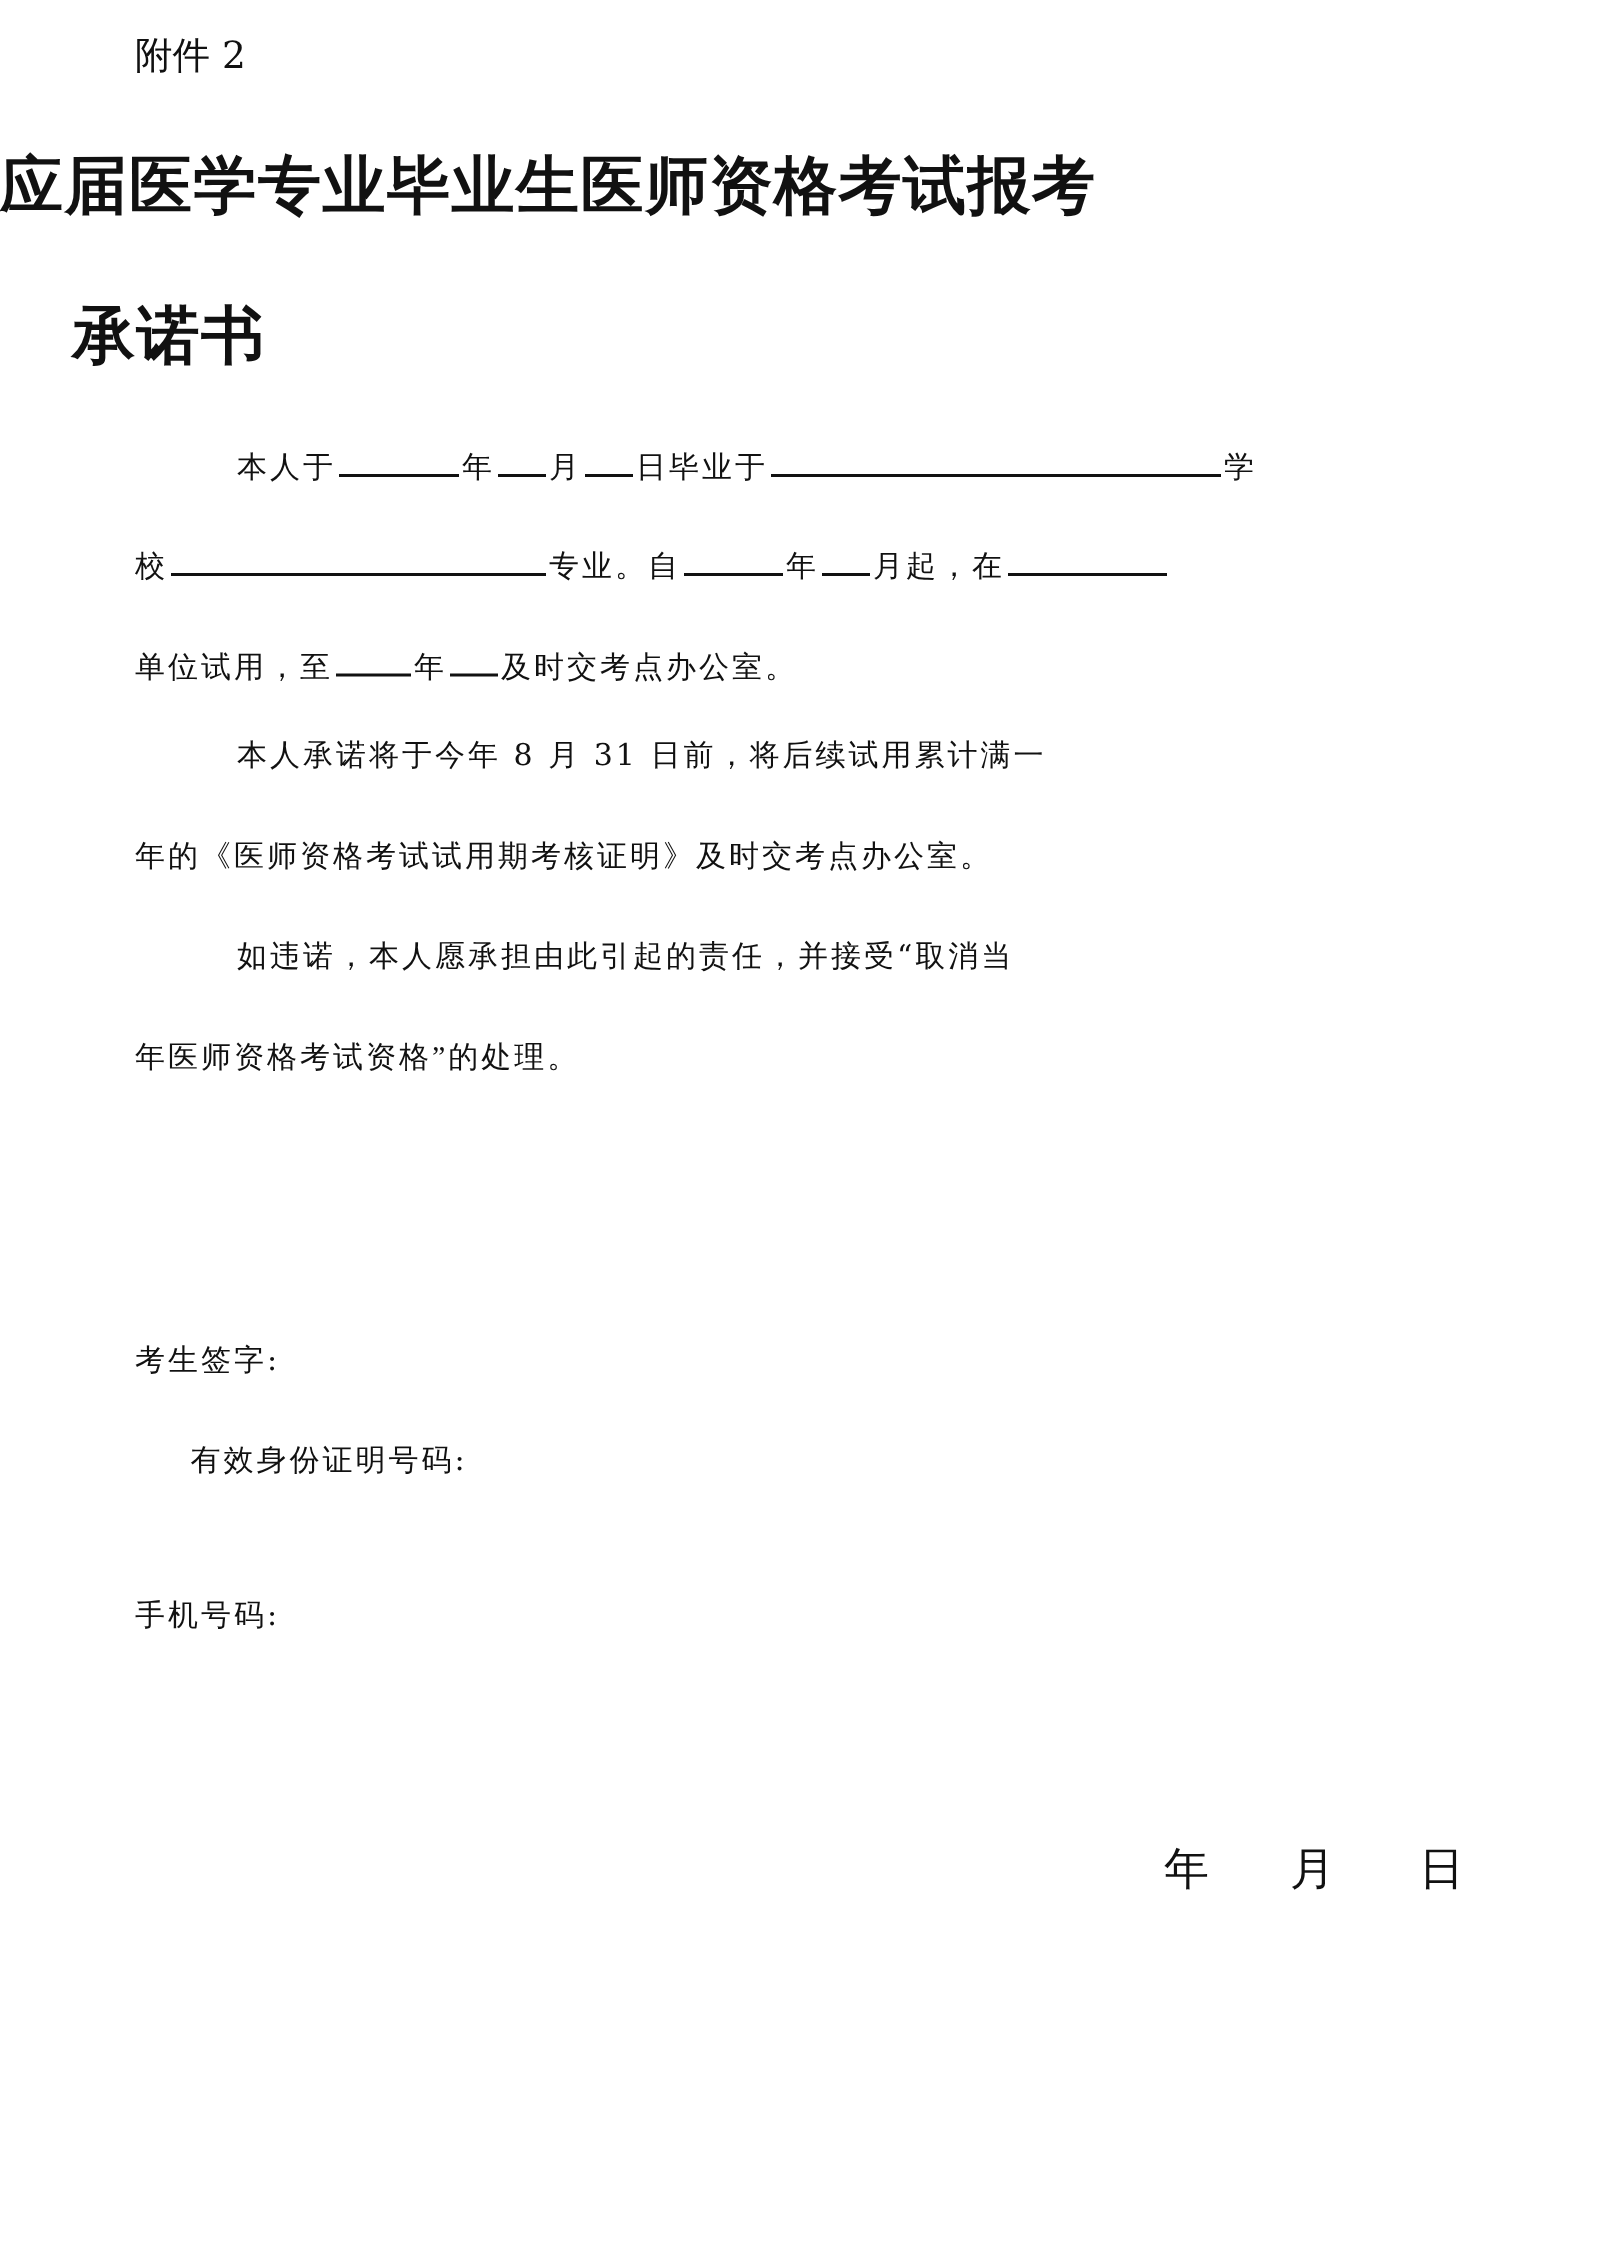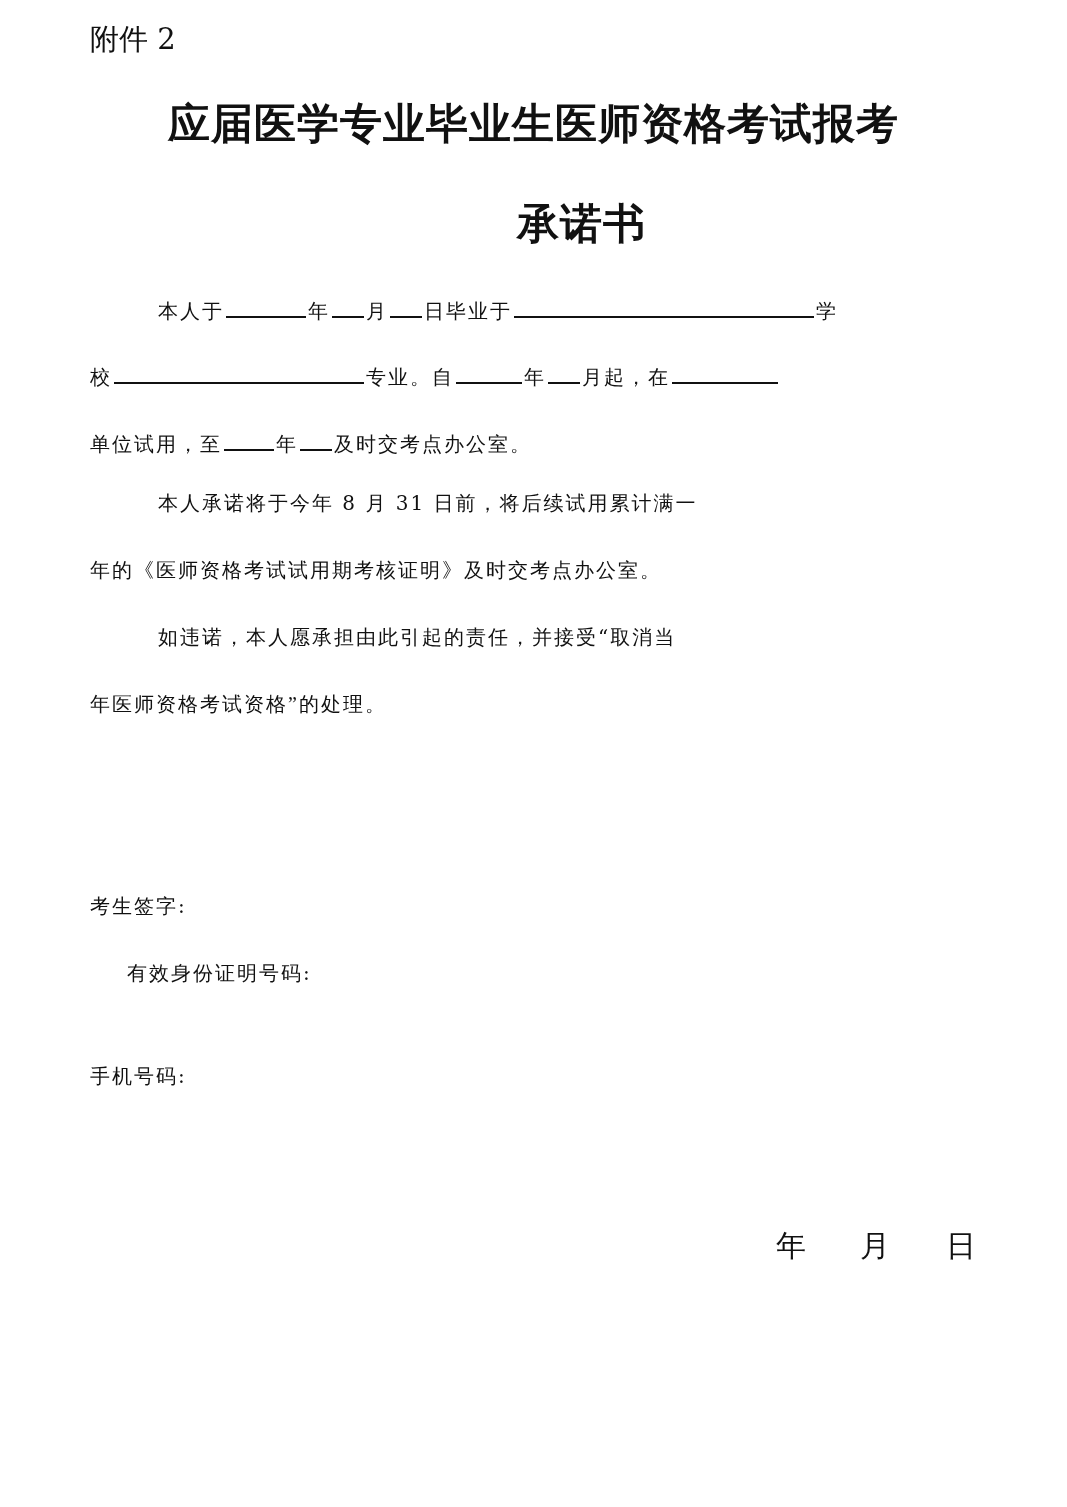--- a/index.html
+++ b/index.html
@@ -1,19 +1,19 @@
 <!DOCTYPE html>
 <html><head>
 <meta charset="utf-8">
 <style>
   html, body { margin: 0; padding: 0; background: #ffffff; }
   body { width: 1067px; height: 1507px; position: relative; overflow: hidden;
          font-family: "DejaVu Serif", "Liberation Serif", serif; color: #111; }
-  .attach { position: absolute; left: 90px; top: 20px; font-size: 29px; }
-  .title { position: absolute; left: 0; width: 1067px; text-align: center;
+  .attach { position: absolute; left: 90px; top: 20px; font-size: 25px; }
+  .title { position: absolute; left: 0; width: 1067px; text-align: left;
            font-size: 42px; font-weight: bold; font-family: Liberation Sans, sans-serif; letter-spacing: 1px; }
   .t1 { top: 96px; }
   .t2 { top: 196px; margin-left: 48px; }
   .line { position: absolute; left: 90px; font-size: 20px; white-space: nowrap; letter-spacing: 2px; }
   .blank { display: inline-block; border-bottom: 2px solid #111; height: 26px; vertical-align: baseline; margin: 0 2px; }
   .date { position: absolute; top: 1226px; font-size: 30px; }
 </style>
 </head>
 <body>
 

